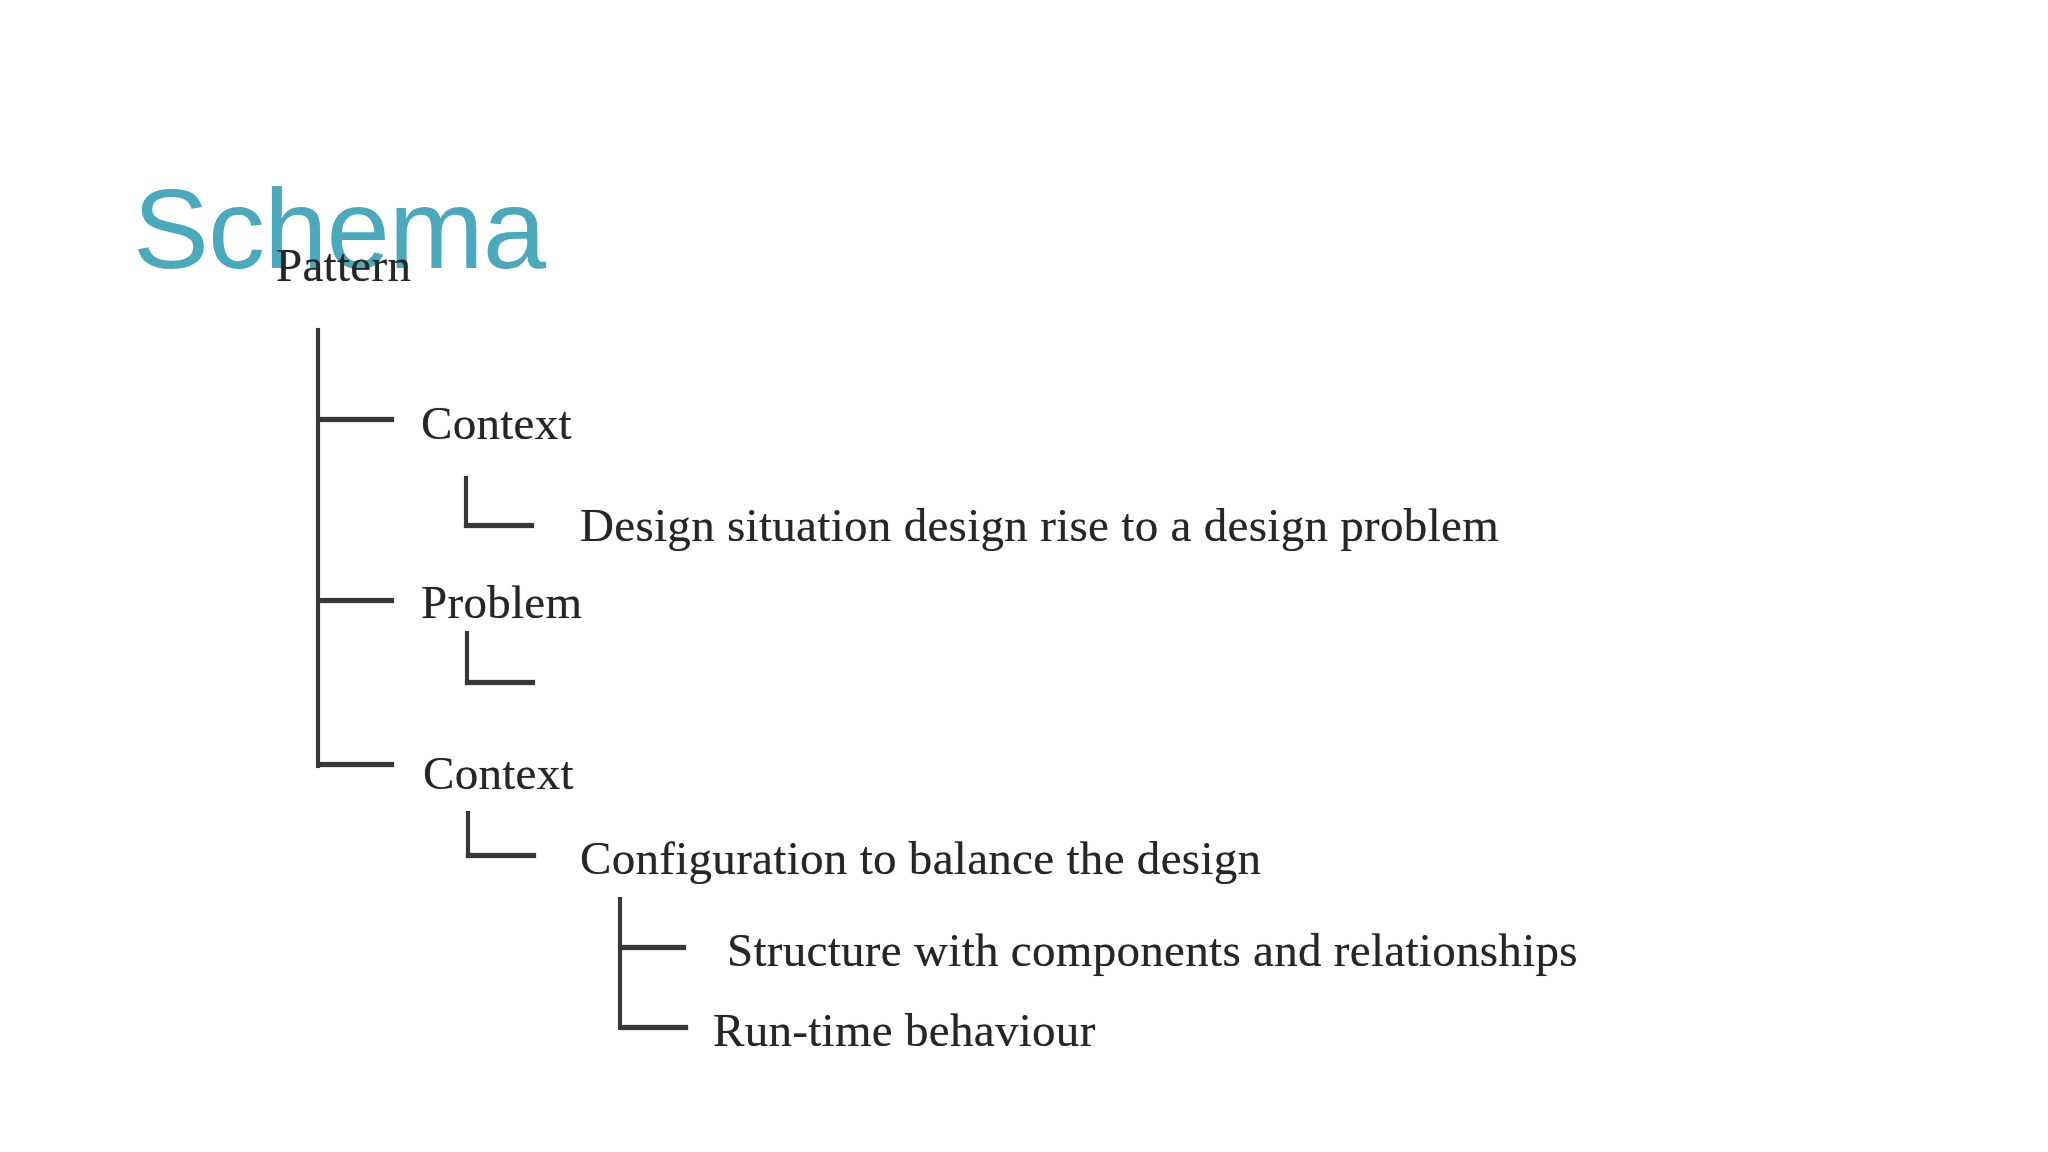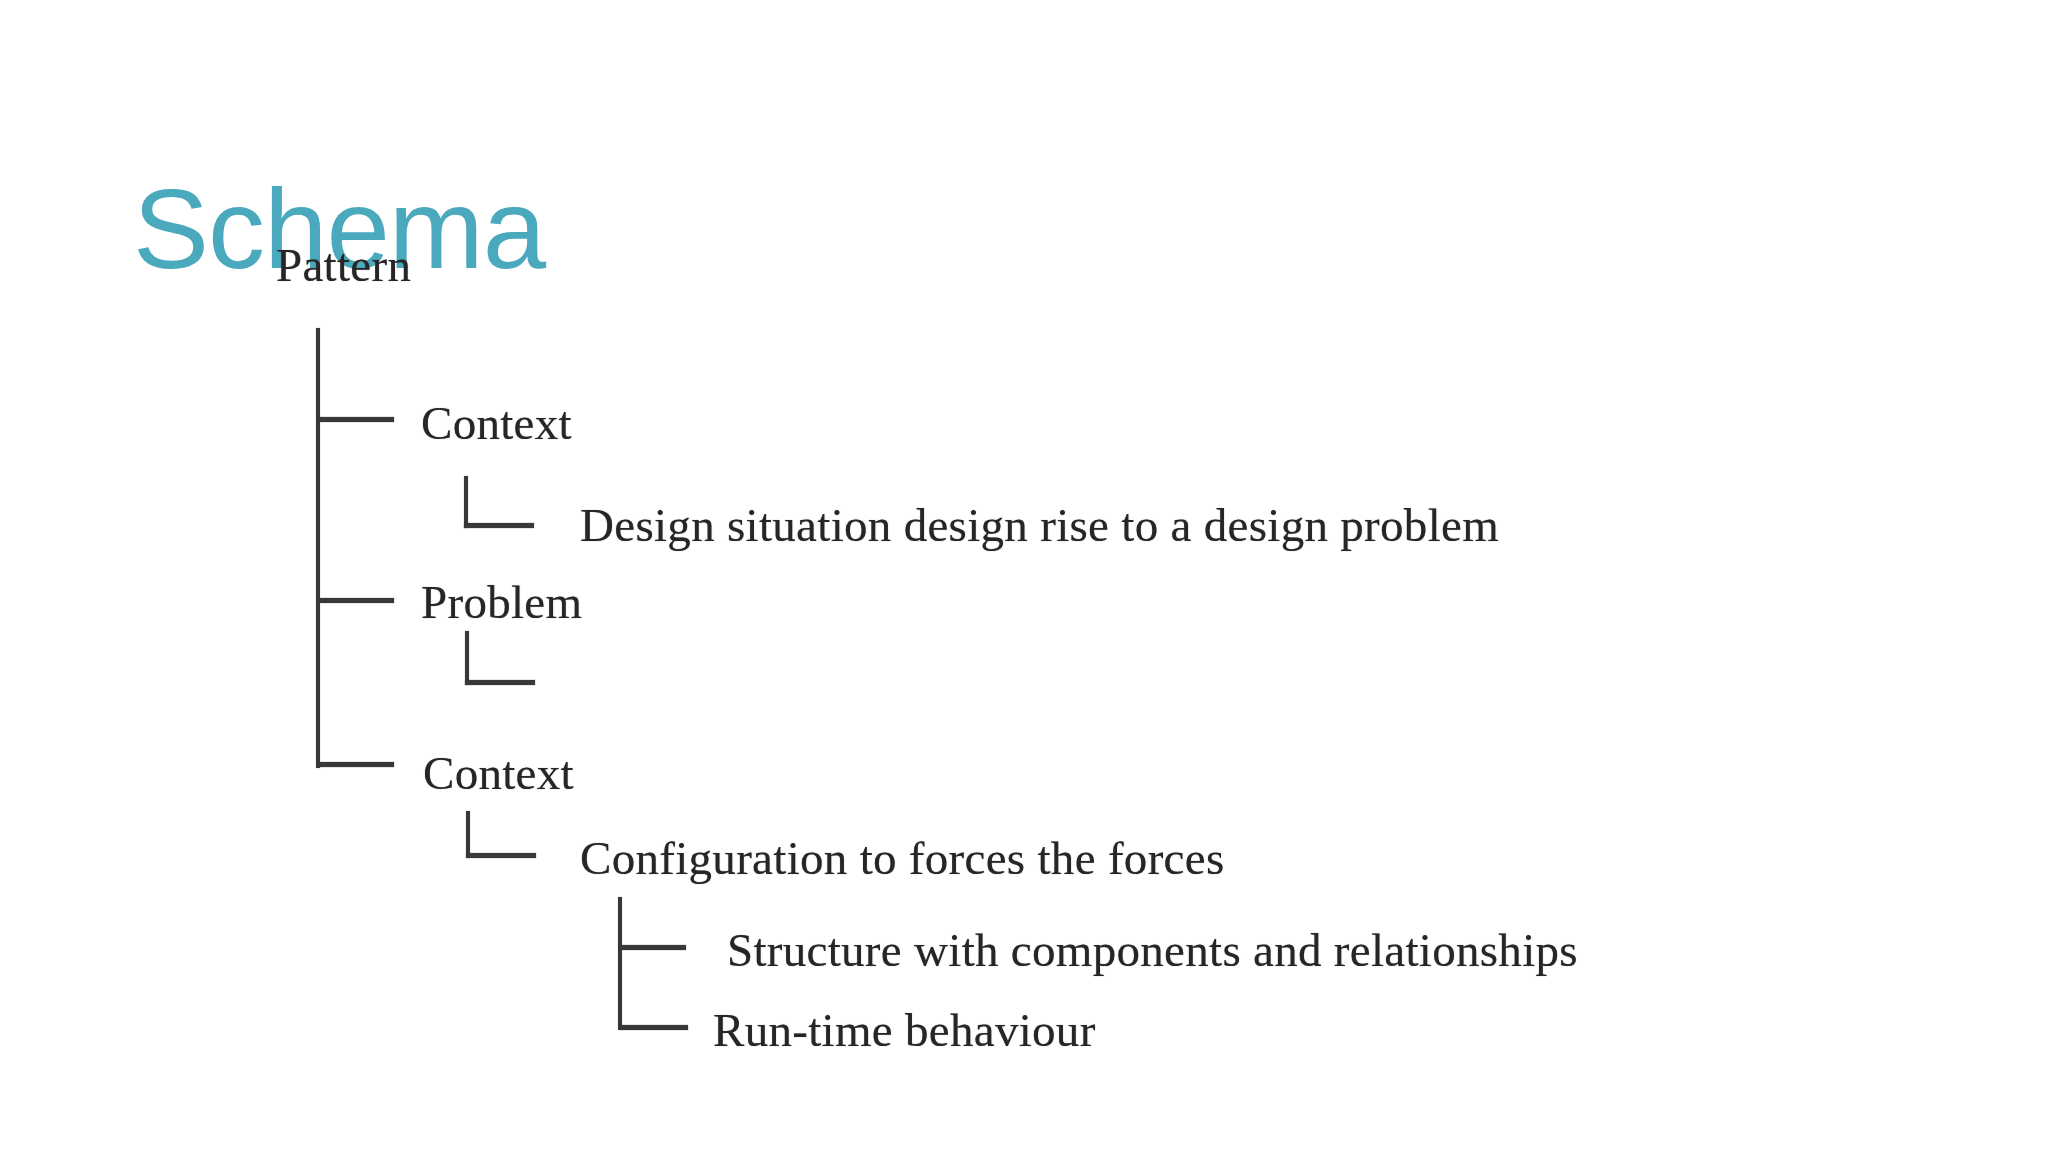--- a/index.html
+++ b/index.html
@@ -93,21 +93,21 @@
 
   <div class="tree-line hline prob-branch-h"></div>
   <span class="tree-label lbl-problem">Problem</span>
   <div class="tree-line vline prob-conn-v"></div>
   <div class="tree-line hline prob-conn-h"></div>
 
   <div class="tree-line hline sol-branch-h"></div>
   <span class="tree-label lbl-solution">Context</span>
   <div class="tree-line vline sol-conn-v"></div>
   <div class="tree-line hline sol-conn-h"></div>
-  <span class="tree-label lbl-config">Configuration to forces the forces</span>
+  <span class="tree-label lbl-config">Configuration to balance the design</span>
 
   <div class="tree-line vline subtrunk"></div>
   <div class="tree-line hline struct-branch-h"></div>
   <span class="tree-label lbl-structure">Structure with components and relationships</span>
   <div class="tree-line hline runtime-branch-h"></div>
   <span class="tree-label lbl-runtime">Run-time behaviour</span>
 
 </div>
 
 </body></html>

